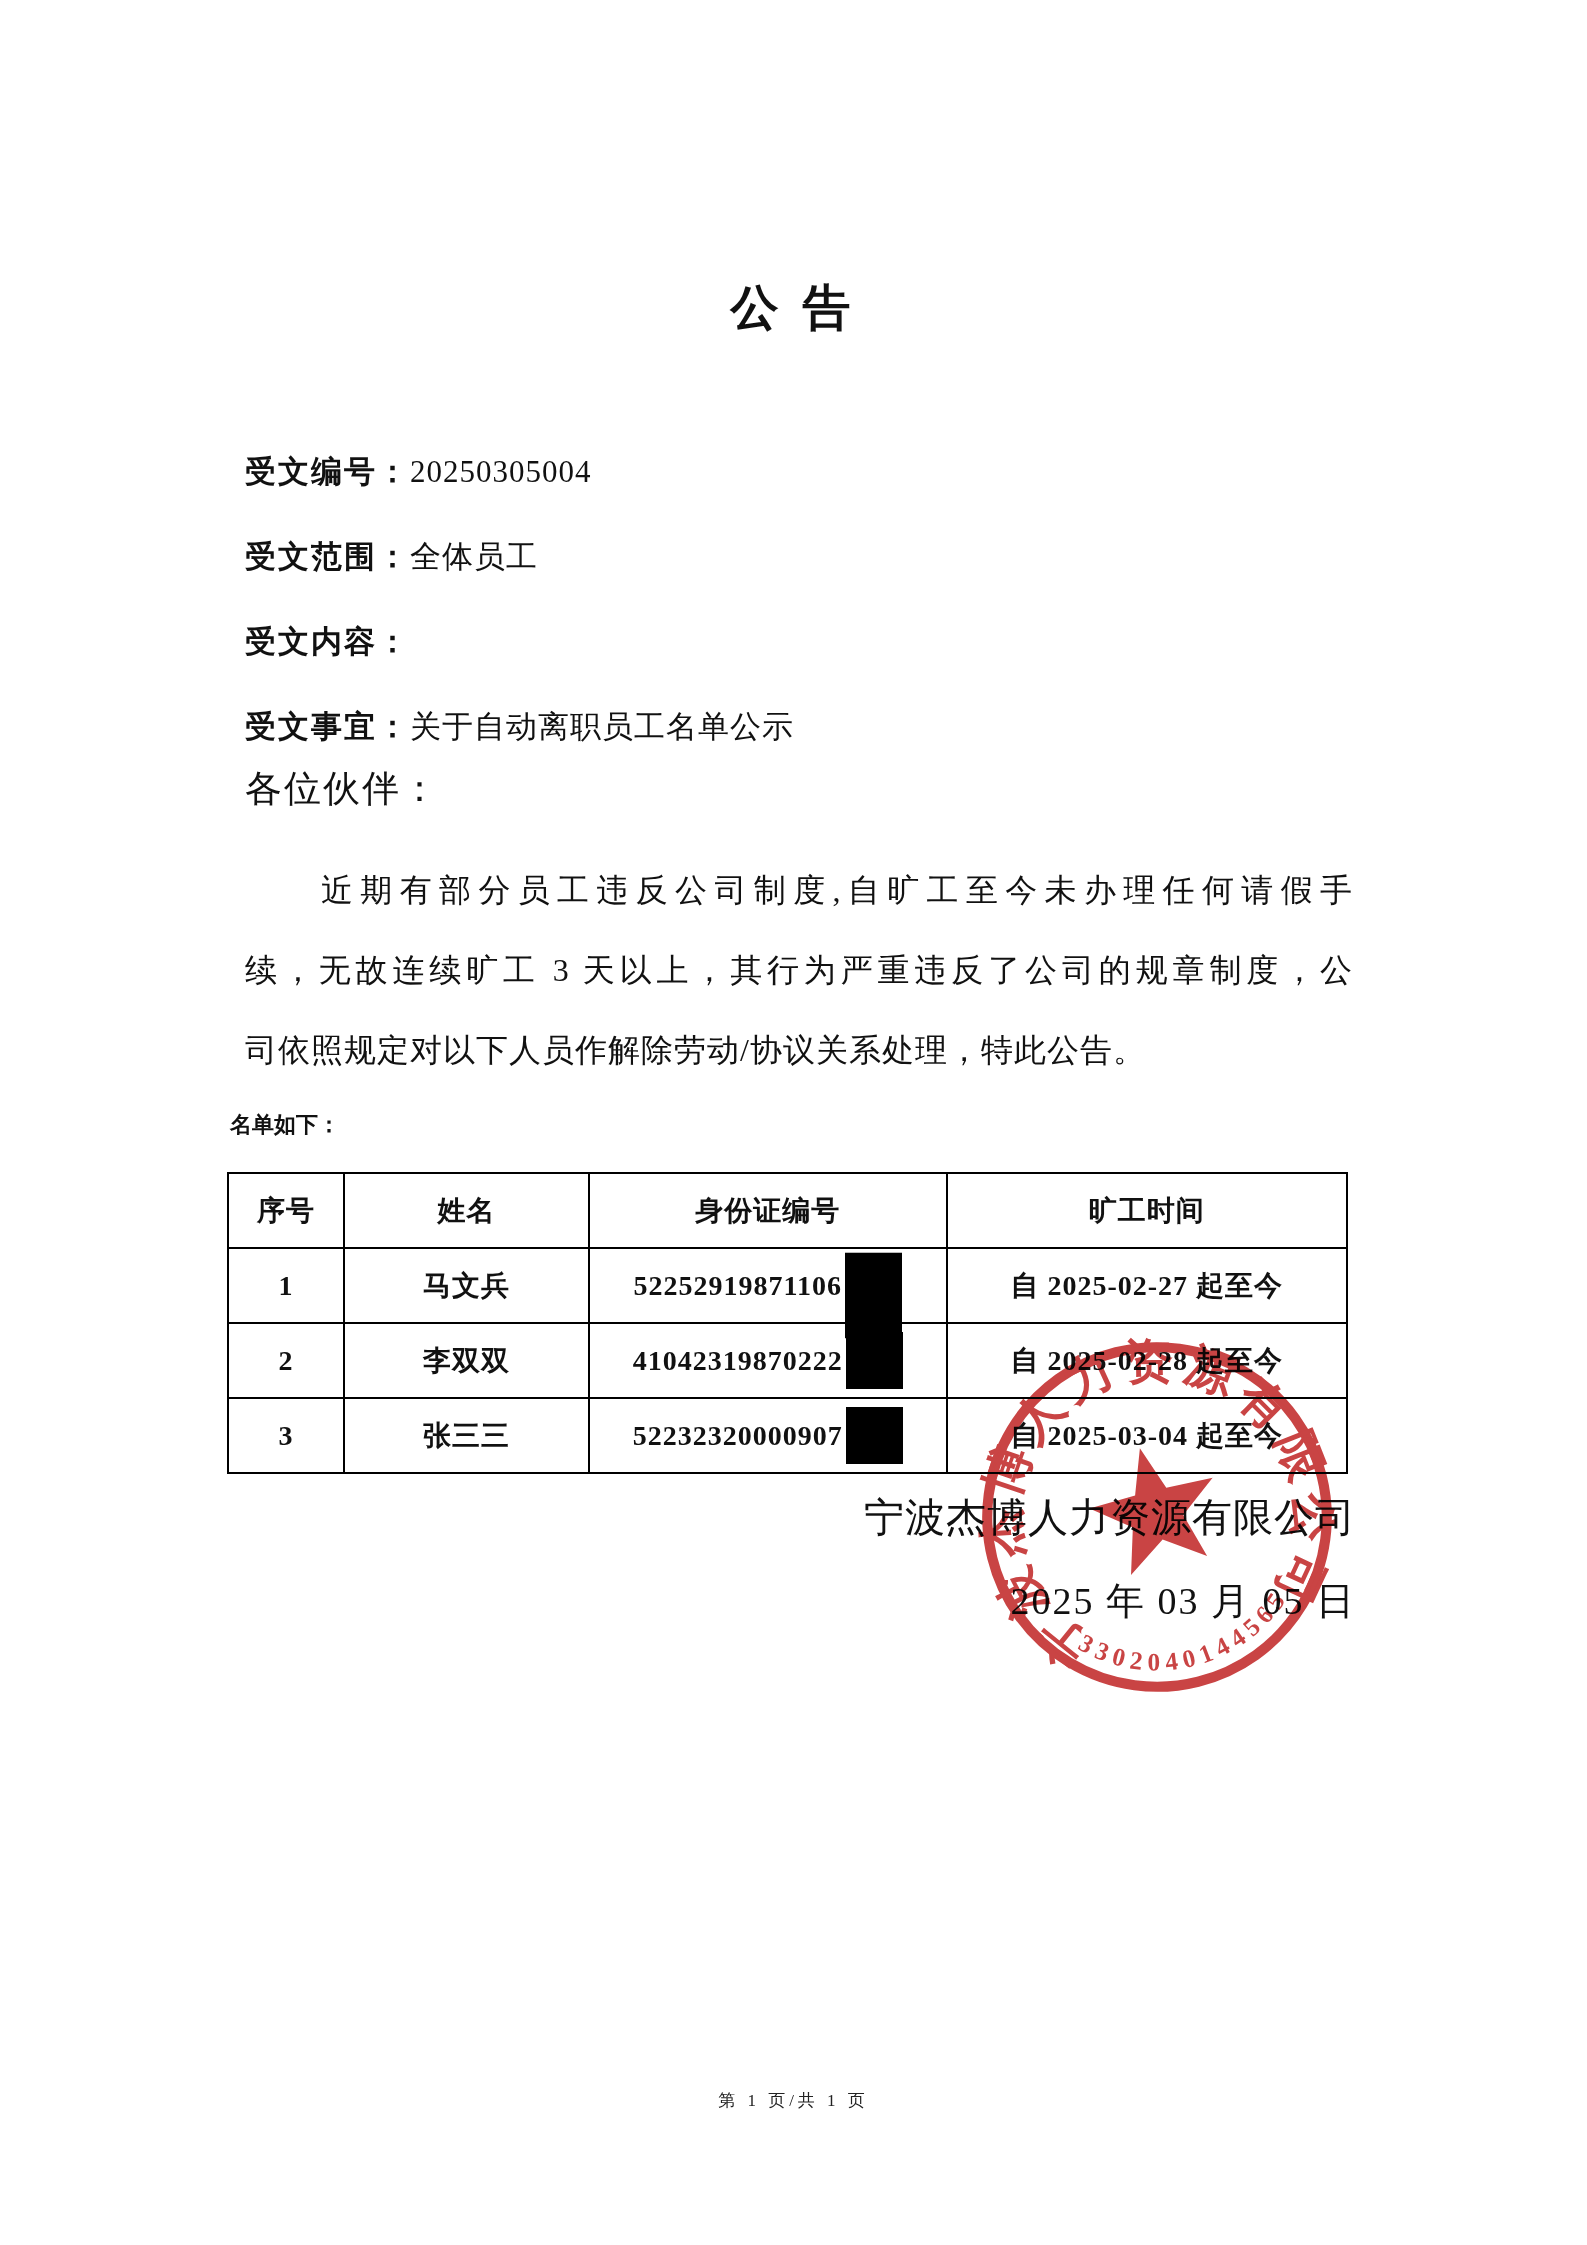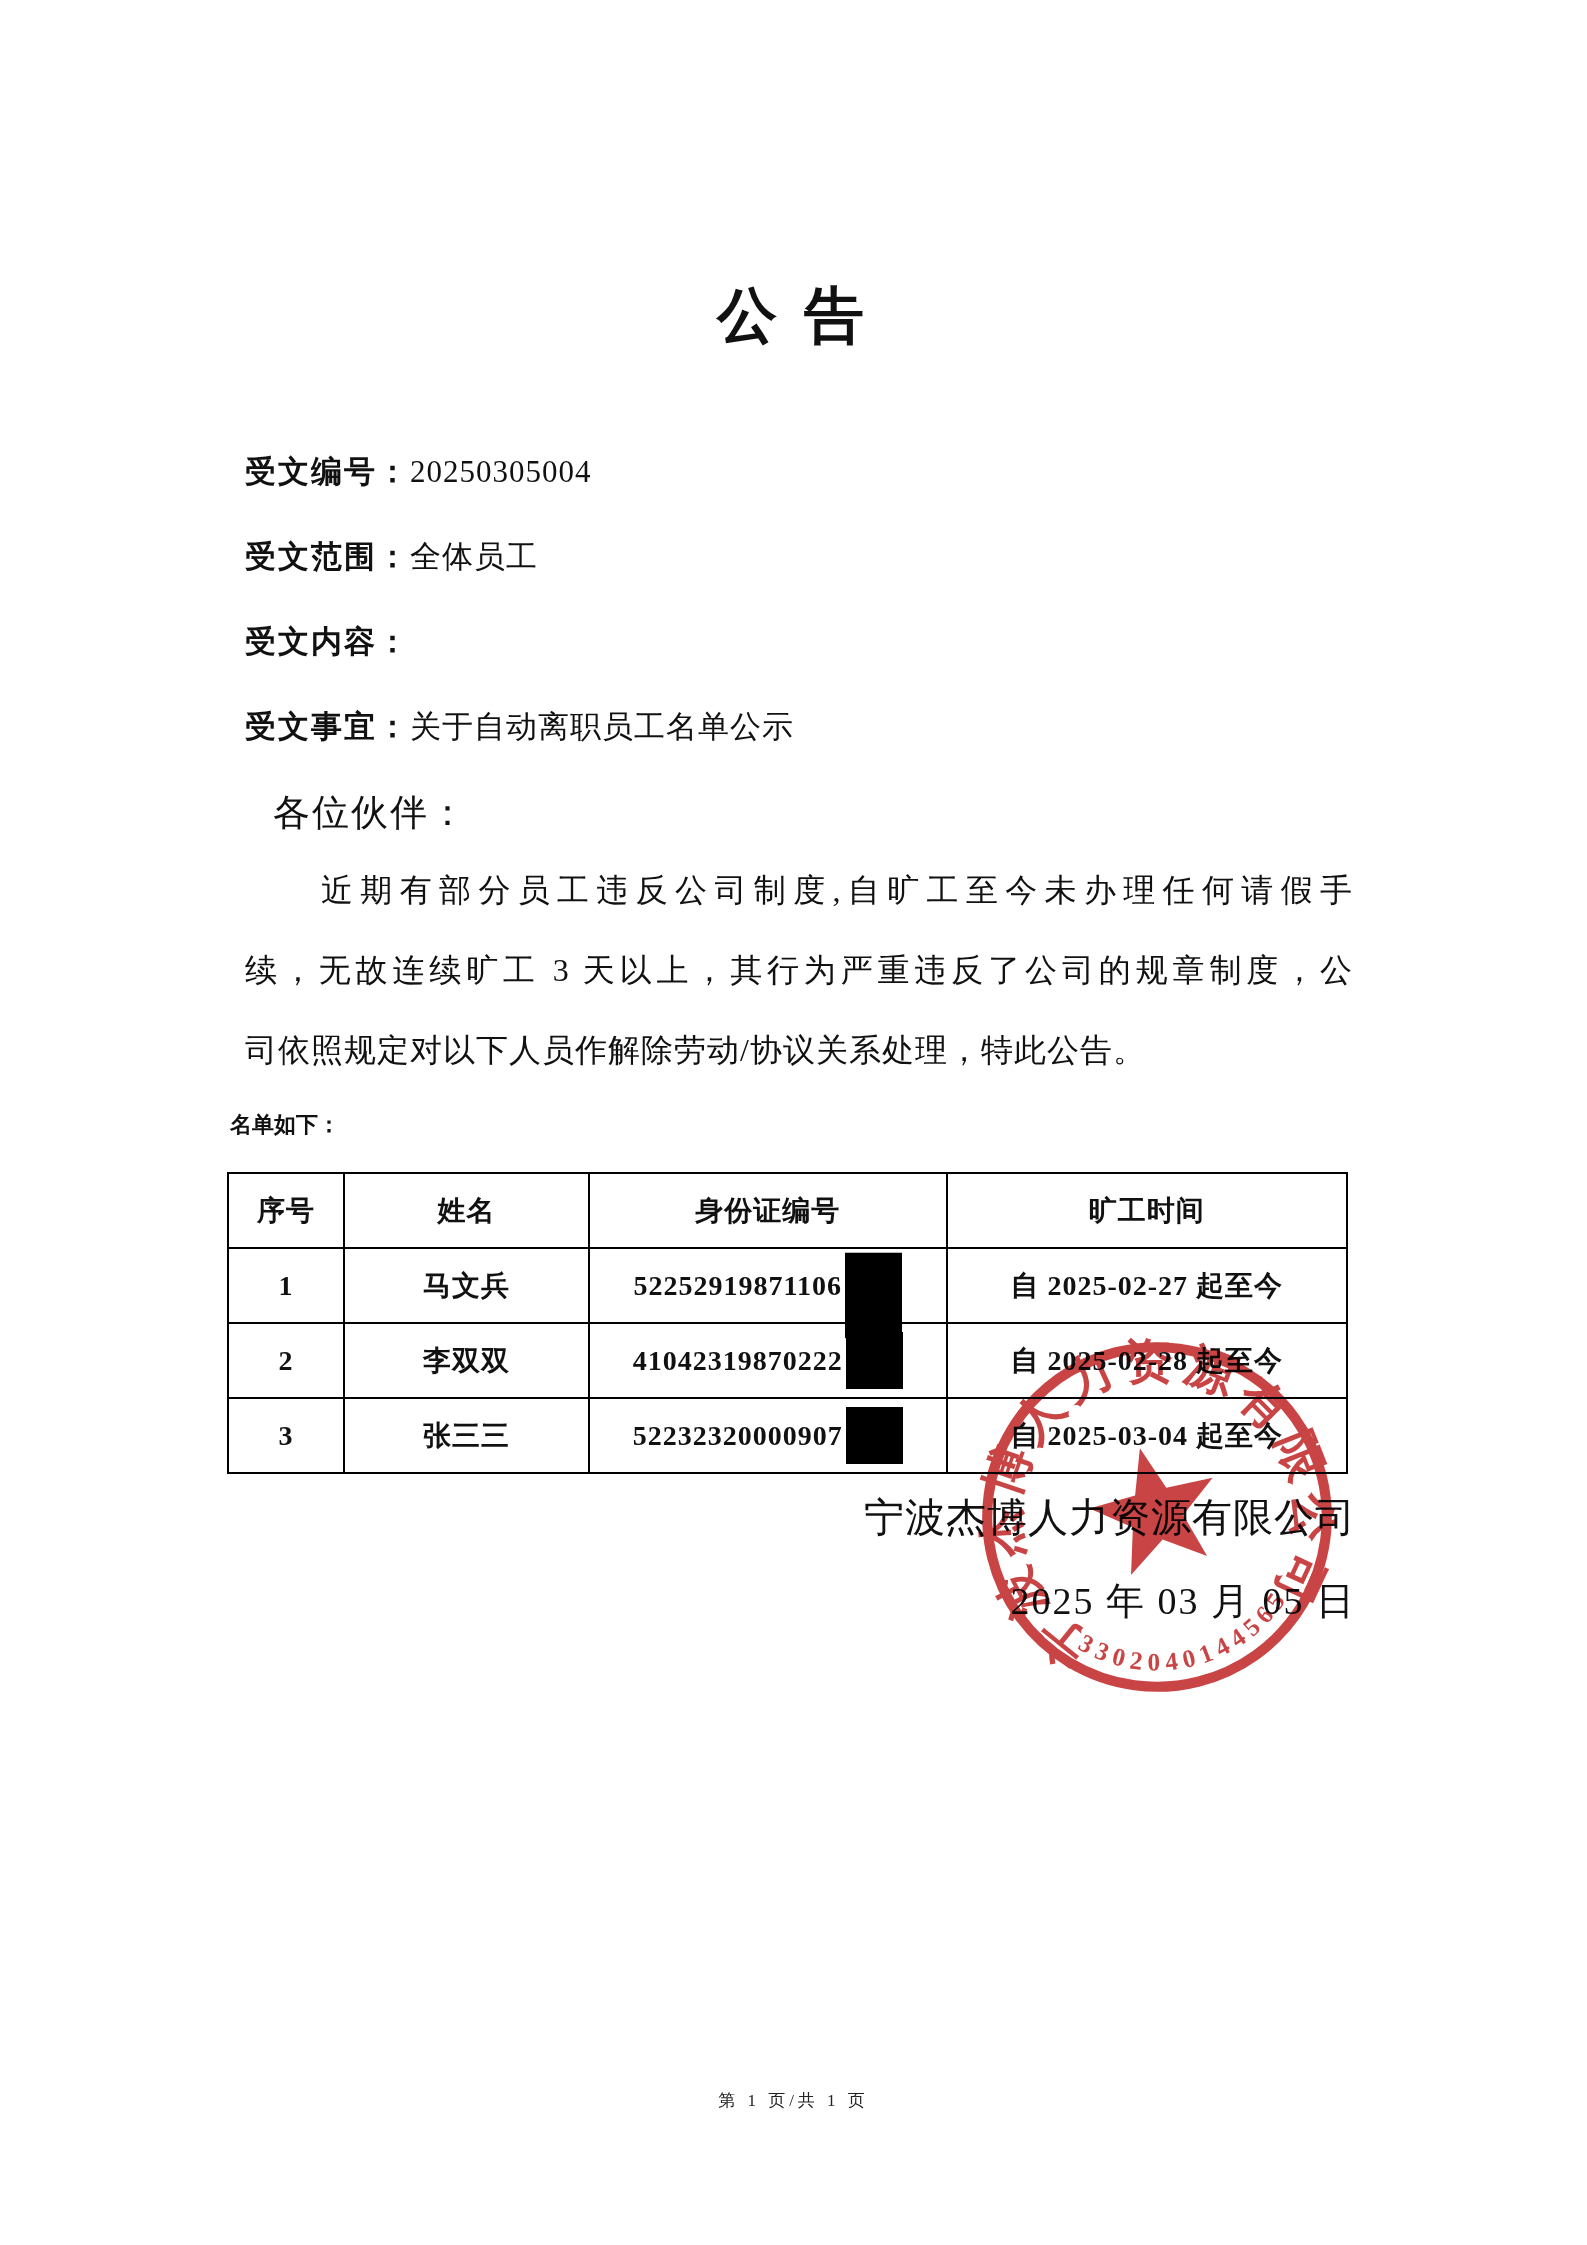--- a/index.html
+++ b/index.html
@@ -7,30 +7,30 @@
     position:relative;
     width:1587px;height:2245px;
     background:#ffffff;
     font-family:"Liberation Serif","DejaVu Serif",serif;
     color:#111;
     overflow:hidden;
   }
   .doc-title{
     position:absolute;top:276px;left:0;width:100%;
     text-align:center;
-    font-size:60px;font-weight:bold;
+    font-size:48px;font-weight:bold;
     letter-spacing:6px;
   }
   .fields{position:absolute;left:245px;top:452px;width:1110px;}
   .field-row{height:85px;font-size:31px;line-height:40px;}
   .field-label{font-weight:bold;font-family:"Liberation Sans","DejaVu Sans",sans-serif;letter-spacing:2px;}
   .field-value{font-weight:normal;letter-spacing:1px;}
   .salutation{
-    position:absolute;left:245px;top:788px;
-    font-size:37px;letter-spacing:2px;margin-left:28px;
+    position:absolute;left:245px;top:764px;
+    font-size:37px;letter-spacing:2px;
   }
   .body-para{
     position:absolute;left:245px;top:864px;width:1108px;
     font-size:32px;
   }
   .body-line{
     height:80px;line-height:52px;
     text-align:justify;text-align-last:justify;
     letter-spacing:1px;
   }

